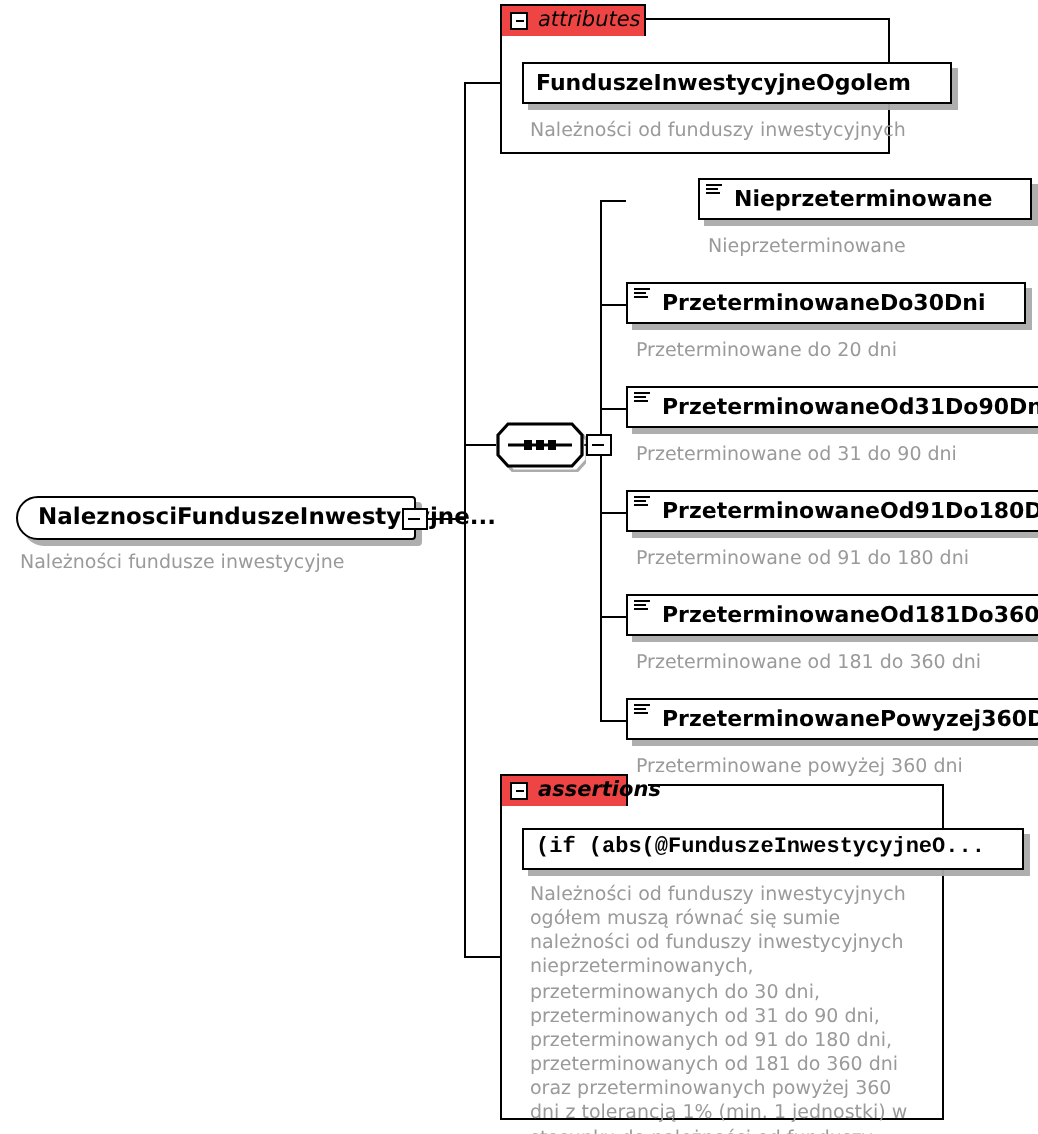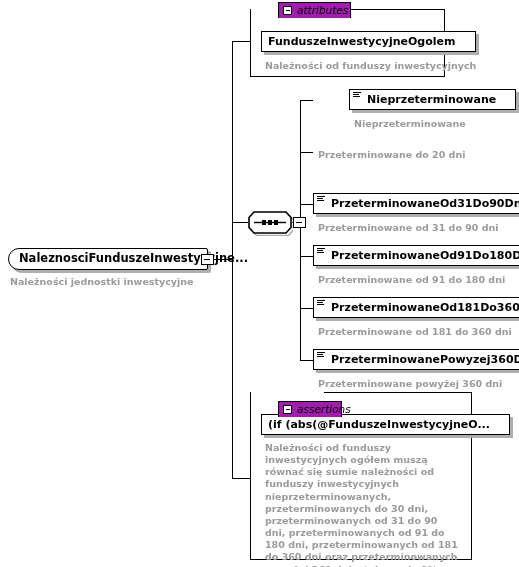--- a/index.html
+++ b/index.html
@@ -46,21 +46,21 @@
     line-height: 1;
     display: flex;
     align-items: center;
     white-space: nowrap;
     box-shadow: 3px 3px 0 0 rgba(170,170,170,0.95);
   }
   .nodebox .lbl {
     padding: 0 19px 0 6px;
   }
   .node .desc {
-    font-weight: bold;
+    font-weight: normal;
     font-size: 9.5px;
     color: #9a9a9a;
     line-height: 1.28;
     margin-top: 7px;
     white-space: normal;
   }
 
   
   .root .nodebox {
     border-radius: 11px 2px 2px 11px;
@@ -97,21 +97,21 @@
   }
   .elemicon i:nth-child(1) { top: 0px; }
   .elemicon i:nth-child(2) { top: 2px; width: 6px; }
   .elemicon i:nth-child(3) { top: 4px; width: 7px; }
 
   
   .attr .nodebox { height: 21px; }
   .attr .desc { margin-left: 4px; margin-top: 8px; }
 
   
-  .assertbox .nodebox { height: 21px; }
+  .assertbox .nodebox { height: 21px; font-family: Liberation Mono, monospace; }
   .assertbox .desc { margin-left: 4px; margin-top: 7px; width: 196px; }
 
   
   .exp {
     position: absolute;
     width: 13px;
     height: 11px;
     box-sizing: border-box;
     border: 1.5px solid #000000;
     background: #ffffff;
@@ -131,27 +131,26 @@
     position: absolute;
     box-sizing: border-box;
     border: 1px solid #000000;
     background: #ffffff;
   }
   .frametab {
     position: absolute;
     box-sizing: border-box;
     border: 1px solid #000000;
     border-bottom: none;
-    background: #a21caf;
+    background: #ef4444;
     height: 16px;
     display: flex;
     align-items: center;
     padding: 0 21px 0 4px;
     z-index: 3;
-    margin-left: 28px;
   }
   .frametab .tbox {
     position: relative;
     width: 9px;
     height: 9px;
     box-sizing: border-box;
     border: 1px solid #000000;
     background: #ffffff;
     margin-right: 5px;
     flex: 0 0 auto;
@@ -218,21 +217,21 @@
   <div class="ln h" style="left:300px; top:152px; width:13px;"></div>
   <div class="ln h" style="left:300px; top:204px; width:13px;"></div>
   <div class="ln h" style="left:300px; top:256px; width:13px;"></div>
   <div class="ln h" style="left:300px; top:308px; width:13px;"></div>
   <div class="ln h" style="left:300px; top:360px; width:13px;"></div>
 
   <div class="node root" style="left:8px; top:248px; width:200px;">
     <div class="nodebox">
       <span class="lbl">NaleznosciFunduszeInwestycyjne...</span>
     </div>
-    <div class="desc">Należności jednostki inwestycyjne</div>
+    <div class="desc">Należności fundusze inwestycyjne</div>
   </div>
   <div class="exp" style="left:201px; top:254px;"></div>
 
   <div class="frame" style="left:250px; top:9px; width:195px; height:68px;"></div>
   <div class="tabmask" style="left:251px; top:8px; width:72px;"></div>
   <div class="frametab" style="left:250px; top:2px; width:73px;">
     <span class="tbox"></span>
     <span class="ttxt">attributes</span>
   </div>
 
@@ -261,20 +260,28 @@
           <i></i>
           <i></i>
           <i></i>
         </span>
       <span class="lbl">Nieprzeterminowane</span>
     </div>
     <div class="desc">Nieprzeterminowane</div>
   </div>
 
   <div class="node elem" style="left:313px; top:141px;">
+    <div class="nodebox">
+      <span class="elemicon">
+          <i></i>
+          <i></i>
+          <i></i>
+        </span>
+      <span class="lbl">PrzeterminowaneDo30Dni</span>
+    </div>
     <div class="desc">Przeterminowane do 20 dni</div>
   </div>
 
   <div class="node elem" style="left:313px; top:193px;">
     <div class="nodebox">
       <span class="elemicon">
           <i></i>
           <i></i>
           <i></i>
         </span>
@@ -314,21 +321,21 @@
           <i></i>
           <i></i>
         </span>
       <span class="lbl">PrzeterminowanePowyzej360Dni</span>
     </div>
     <div class="desc">Przeterminowane powyżej 360 dni</div>
   </div>
 
   <div class="frame" style="left:250px; top:392px; width:222px; height:168px;"></div>
   <div class="tabmask" style="left:251px; top:391px; width:73px;"></div>
-  <div class="frametab" style="left:250px; top:401px; width:64px;">
+  <div class="frametab" style="left:250px; top:387px; width:64px;font-weight:bold;">
     <span class="tbox"></span>
     <span class="ttxt">assertions</span>
   </div>
 
   <div class="node assertbox" style="left:261px; top:414px;">
     <div class="nodebox">
       <span class="lbl">(if (abs(@FunduszeInwestycyjneO...</span>
     </div>
     <div class="desc">Należności od funduszy inwestycyjnych ogółem muszą równać się sumie należności od funduszy inwestycyjnych nieprzeterminowanych, przeterminowanych do 30 dni, przeterminowanych od 31 do 90 dni, przeterminowanych od 91 do 180 dni, przeterminowanych od 181 do 360 dni oraz przeterminowanych powyżej 360 dni z tolerancją 1% (min. 1 jednostki) w stosunku do należności od funduszy inwestycyjnych ogółem</div>
   </div>

